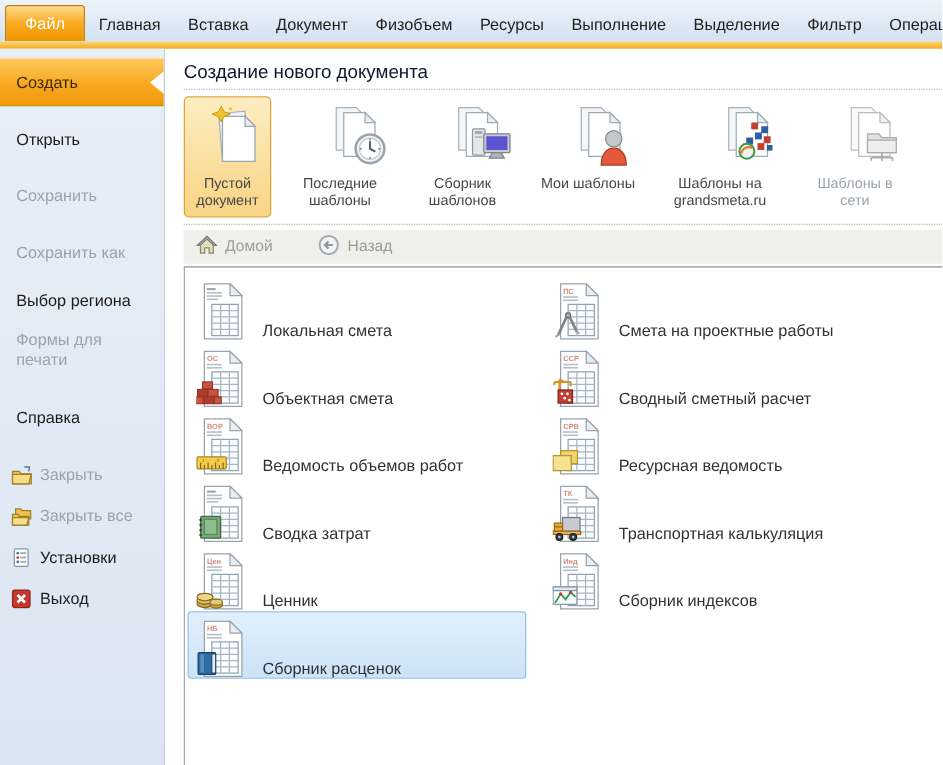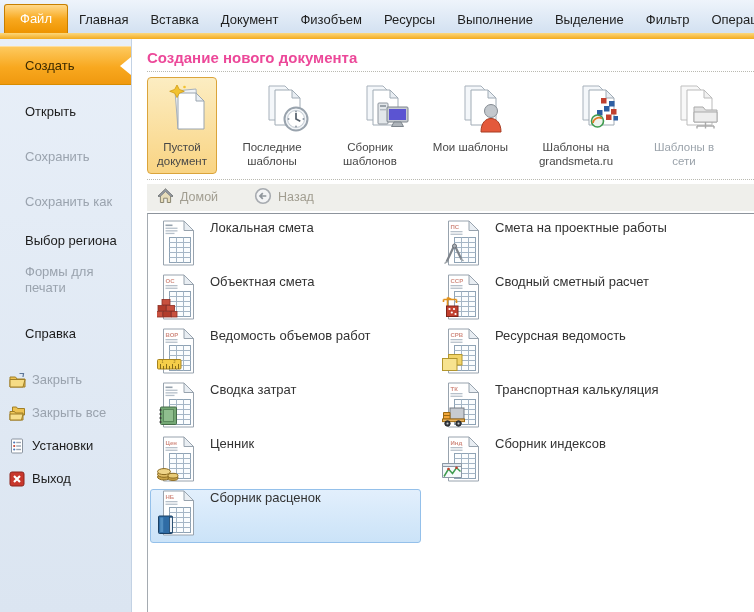--- a/index.html
+++ b/index.html
@@ -12,21 +12,21 @@
   .qa-icon{position:absolute;top:0;left:12px;width:16px;height:6px;overflow:hidden}
   .tab{padding:5px 11px 6px;font-size:13px;color:#1e1e1e;cursor:default}
   .tab.active{background:linear-gradient(#ffd98b,#f8a91f 50%,#ee9400);color:#fff;font-weight:normal;
               border-radius:3px 3px 0 0;padding:6px 15px 7px;border:1px solid #c77f00;border-bottom:none}
   .amber-line{height:6px;background:linear-gradient(#fcd87c,#f2ab20)}
 
   
   .layout{display:flex;height:573px}
   .sidebar{width:131px;flex-shrink:0;background:linear-gradient(180deg,#e8eff8,#dbe5f1);
            border-right:1px solid #c3d2e4;display:flex;flex-direction:column}
-  .side-item{font-size:13px;color:#1c1c1c;padding-left:25px;display:flex;align-items:center;
+  .side-item{font-size:13px;color:#1c1c1c;padding-left:13px;display:flex;align-items:center;
              min-height:20px;flex-shrink:0;cursor:default;line-height:1.2}
   .side-item .s-label{padding-right:8px}
   .side-item.disabled{color:#9aa3ae}
   .side-item.has-icon{padding-left:9px}
   .side-item.selected{min-height:37px;margin-top:7px;color:#3c2b00;position:relative;
       background:linear-gradient(#fdc95e,#f8a81f 55%,#f0990f);
       border-top:1px solid #fede9d;border-bottom:1px solid #d88c00}
   .side-item.selected::after{content:"";position:absolute;right:0;top:50%;margin-top:-9px;
       border-top:9px solid transparent;border-bottom:9px solid transparent;border-right:11px solid #fff}
   .s-icon{width:17px;height:17px;margin-right:6px;display:inline-flex;flex-shrink:0}
@@ -36,21 +36,21 @@
   .side-item:nth-child(4){margin-top:25px}
   .side-item:nth-child(5){margin-top:19px}
   .side-item:nth-child(6){margin-top:13px}
   .side-item:nth-child(7){margin-top:29px}
   .side-item:nth-child(8){margin-top:26px}
   .side-item:nth-child(9){margin-top:13px}
   .side-item:nth-child(10){margin-top:13px}
   .side-item:nth-child(11){margin-top:13px}
 
   .main{flex:1;min-width:0;display:flex;flex-direction:column;padding-left:15px}
-  .section-h{font-size:15px;font-weight:bold;color:#ec4899;margin:10px 0 0;flex-shrink:0}
+  .section-h{font-size:15px;font-weight:normal;color:#0f172a;margin:10px 0 0;flex-shrink:0}
   .dotted{border-bottom:1px dotted #b9b9b1;margin-top:5px;flex-shrink:0}
 
   
   .kinds{display:flex;gap:12px;margin-top:5px;align-items:flex-start;flex-shrink:0}
   .kind{display:flex;flex-direction:column;align-items:flex-end;width:80px;padding:4px 2px;
         border:1px solid transparent;border-radius:4px;cursor:default}
   .kind:nth-child(1){width:64px}
   .kind:nth-child(5){width:100px}
   .kind.selected{background:linear-gradient(#fcedc2,#f9d483);border-color:#dba43a}
   .kind-icon{height:56px;display:flex;align-items:center;justify-content:center}
@@ -62,21 +62,21 @@
   .toolbar{margin-top:4px;height:27px;background:#efefeb;display:flex;align-items:center;
            gap:36px;padding-left:10px;flex-shrink:0}
   .tb-btn{display:flex;align-items:center;gap:6px;font-size:12.5px;color:#a19d90;cursor:default}
 
   
   .panel{flex:1;margin-top:2px;border-top:1px solid #8d949c;border-left:1px solid #a5abb1;
          background:#fff;display:flex;padding:5px 0 0 2px;overflow:hidden}
   .col{display:flex;flex-direction:column}
   .col-left{width:285px;flex-shrink:0}
   .col-right{flex:1;min-width:0}
-  .tpl-item{height:52px;display:flex;align-items:flex-start;padding-left:6px;
+  .tpl-item{height:52px;display:flex;align-items:flex-end;padding-left:6px;
             border:1px solid transparent;border-radius:3px;cursor:default;flex-shrink:0}
   .col-left .tpl-item{width:263px}
   .tpl-item.selected{background:linear-gradient(#e2effc,#cbe3f8);border-color:#94c0ea}
   .tpl-icon{width:40px;height:46px;display:flex;flex-shrink:0}
   .tpl-label{margin-left:13px;font-size:13px;color:#323232;white-space:nowrap}
 </style>
 </head>
 <body>
 
 <div class="tabbar">

